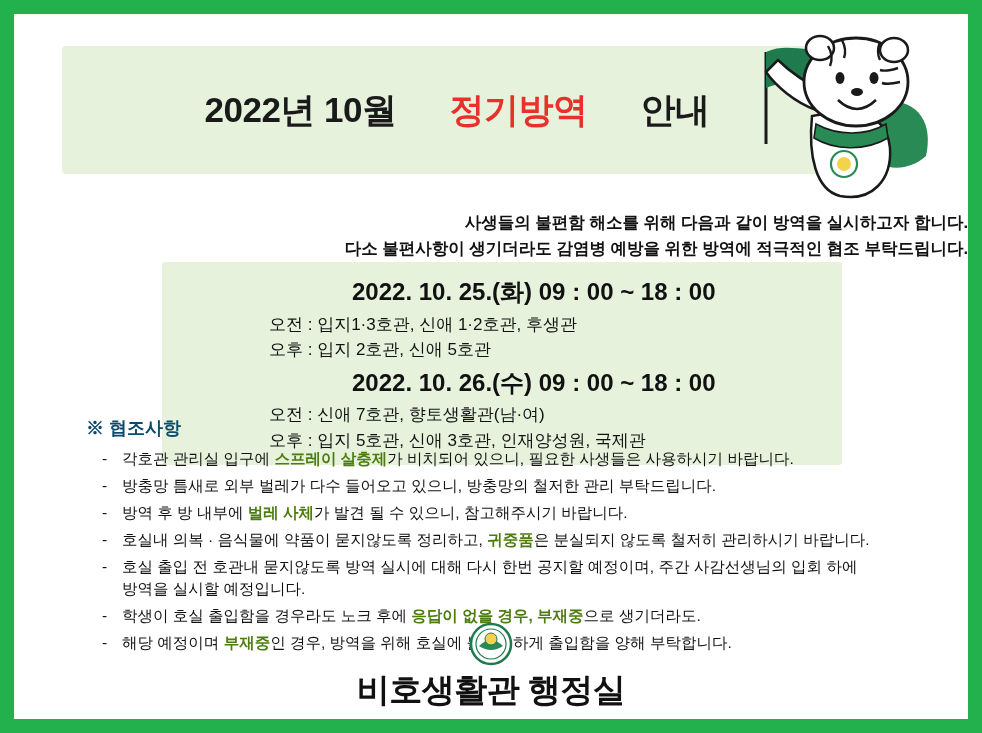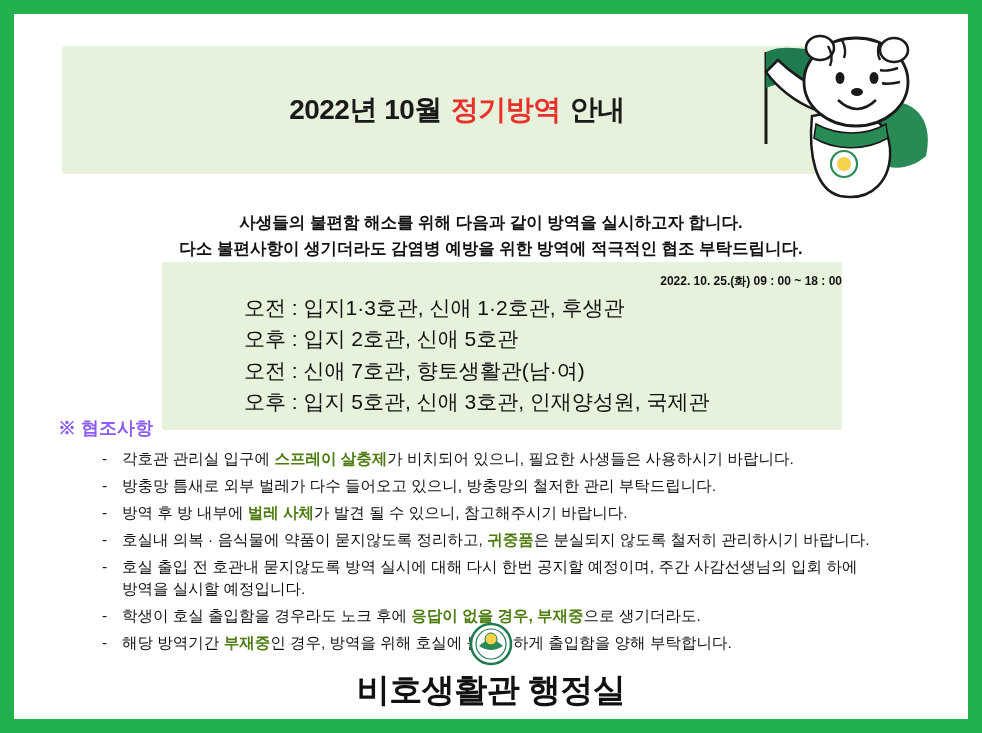--- a/index.html
+++ b/index.html
@@ -42,25 +42,26 @@
   }
   .title-text {
     position: absolute;
     left: 0;
     top: 0;
     width: 790px;
     height: 128px;
     display: flex;
     align-items: center;
     justify-content: center;
-    font-size: 28px;
+    font-size: 35px;
     font-weight: bold;
     color: #1a1a1a;
     letter-spacing: -0.5px;
     white-space: nowrap;
+    gap: 44px;
   }
   .title-text .accent {
     color: #e8312a;
     margin: 16px 6px;
   }
   .title-text .seg {
     margin: 0 3px;
   }
 
   
@@ -71,63 +72,62 @@
     width: 220px;
     height: 180px;
   }
 
   
   .intro {
     position: absolute;
     left: 0;
     top: 196px;
     width: 100%;
-    text-align: center;
+    text-align: right;
     color: #111;
     font-size: 16.5px;
     font-weight: bold;
     line-height: 1.55;
   }
 
   
   .schedule {
     position: absolute;
     left: 148px;
     top: 248px;
     width: 680px;
     background: #e6f2dc;
     border-radius: 3px;
     padding: 10px 0 12px 0;
     box-sizing: border-box;
   }
   .sched-head {
-    font-size: 12px;
+    font-size: 24px;
     font-weight: bold;
     color: #111;
     padding-left: 190px;
     line-height: 1.65;
     white-space: nowrap;
-    text-align: right;
   }
   .sched-line {
-    font-size: 21px;
-    color: #111;
-    padding-left: 82px;
+    font-size: 17px;
+    color: #111;
+    padding-left: 107px;
     line-height: 1.5;
     white-space: nowrap;
   }
 
   
   .notes-title {
     position: absolute;
-    left: 44px;
+    left: 72px;
     top: 402px;
     font-size: 18px;
     font-weight: bold;
-    color: #8b5cf6;
+    color: #0c4a6e;
   }
   .notes {
     position: absolute;
     left: 86px;
     top: 434px;
     width: 850px;
   }
   .note-item {
     position: relative;
     font-size: 15.5px;
@@ -231,20 +231,21 @@
 
     <div class="intro">
       <div>사생들의 불편함 해소를 위해 다음과 같이 방역을 실시하고자 합니다.</div>
       <div>다소 불편사항이 생기더라도 감염병 예방을 위한 방역에 적극적인 협조 부탁드립니다.</div>
     </div>
 
     <div class="schedule">
       <div class="sched-head">2022. 10. 25.(화) 09 : 00 ~ 18 : 00</div>
       <div class="sched-line">오전 : 입지1·3호관, 신애 1·2호관, 후생관</div>
       <div class="sched-line">오후 : 입지 2호관, 신애 5호관</div>
+      <div class="sched-head">2022. 10. 26.(수) 09 : 00 ~ 18 : 00</div>
       <div class="sched-line">오전 : 신애 7호관, 향토생활관(남·여)</div>
       <div class="sched-line">오후 : 입지 5호관, 신애 3호관, 인재양성원, 국제관</div>
     </div>
 
     <div class="notes-title">※ 협조사항</div>
     <div class="notes">
 
       <div class="note-item">
         <span class="dash">-</span>
         <span>각호관 관리실 입구에 </span><b class="red">스프레이 살충제</b><span>가 비치되어 있으니, 필요한 사생들은 사용하시기 바랍니다.</span>
@@ -271,21 +272,21 @@
         <div>방역을 실시할 예정입니다.</div>
       </div>
 
       <div class="note-item">
         <span class="dash">-</span>
         <span>학생이 호실 출입함을 경우라도 노크 후에 </span><b class="red">응답이 없을 경우, 부재중</b><span>으로 생기더라도.</span>
       </div>
 
       <div class="note-item">
         <span class="dash">-</span>
-        <span>해당 방역기간 </span><b class="red">부재중</b><span>인 경우, 방역을 위해 호실에 불가피하게 출입함을 양해 부탁합니다.</span>
+        <span>해당 예정이며 </span><b class="red">부재중</b><span>인 경우, 방역을 위해 호실에 불가피하게 출입함을 양해 부탁합니다.</span>
       </div>
 
     </div>
 
     <div class="footer">
       <div class="footer-row">
         <span class="emblem">
           <svg viewBox="0 0 44 44" width="44" height="44" xmlns="http://www.w3.org/2000/svg">
             <circle cx="22" cy="22" r="20" fill="#ffffff" stroke="#1f7a4d" stroke-width="2.5"></circle>
             <circle cx="22" cy="22" r="15" fill="none" stroke="#1f7a4d" stroke-width="1.2"></circle>

